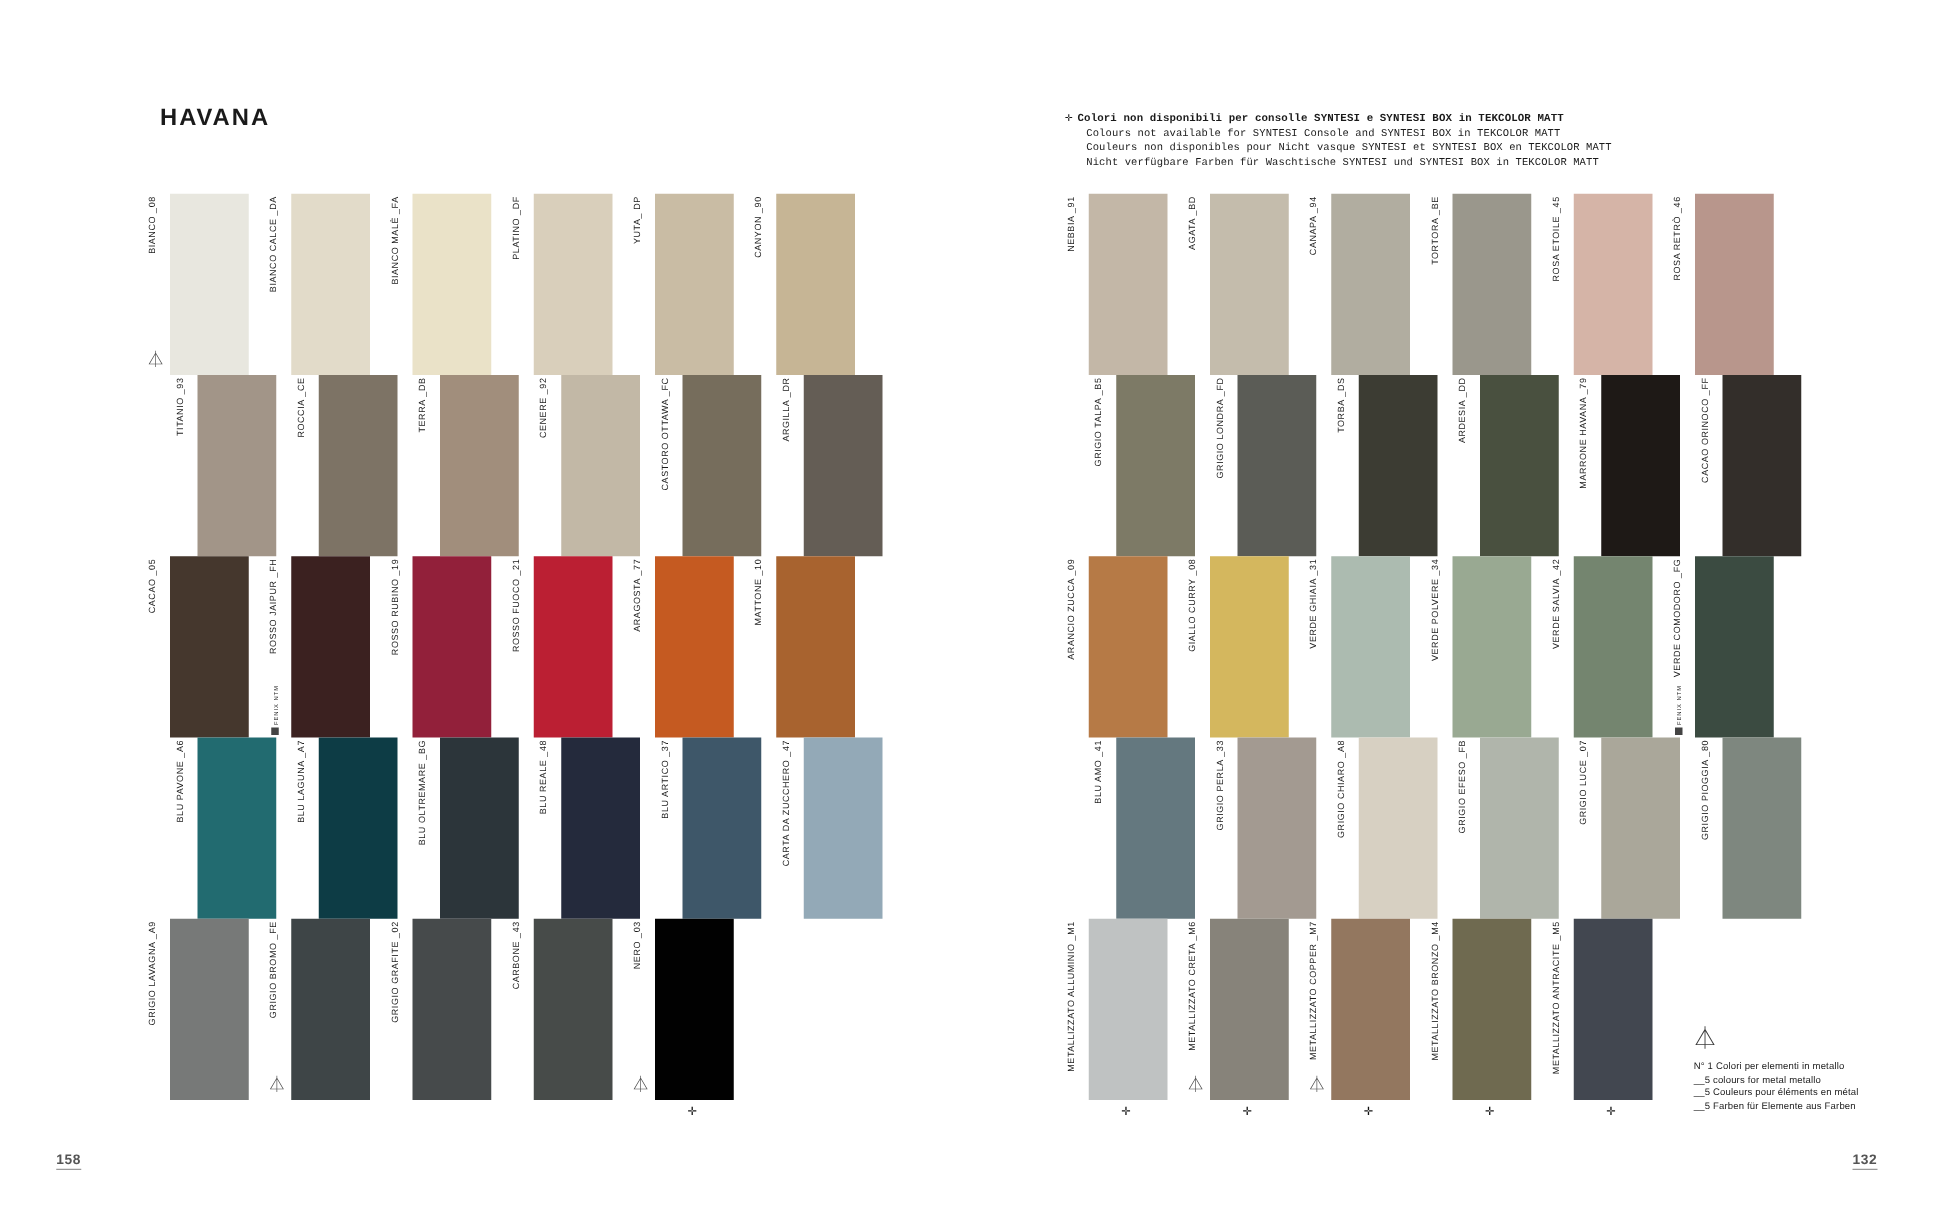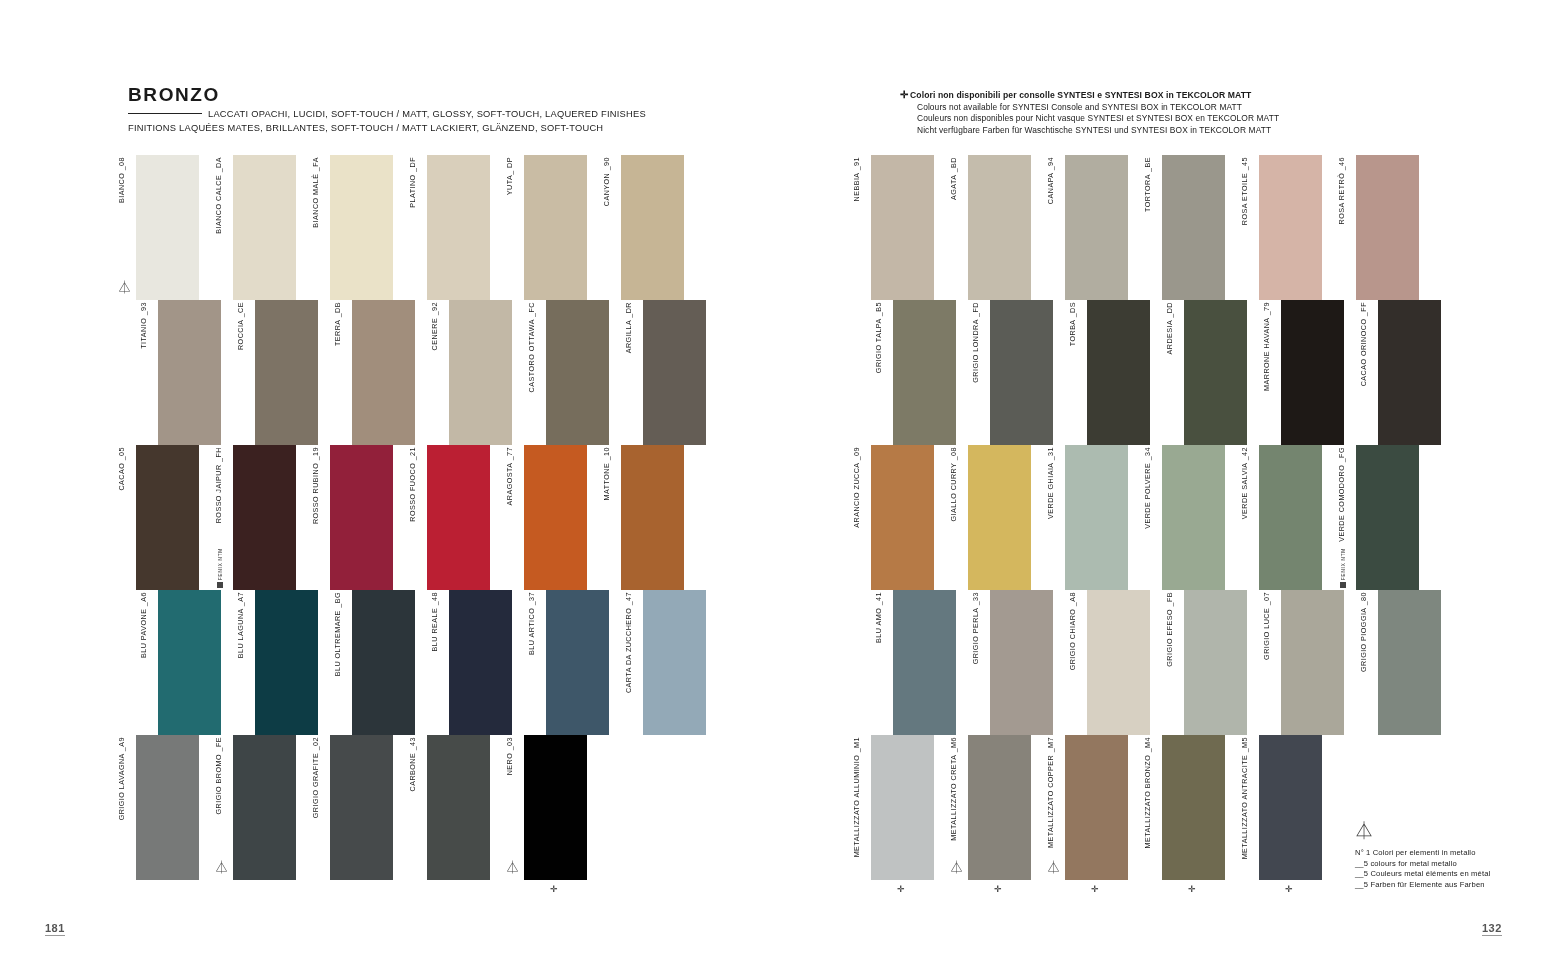--- a/index.html
+++ b/index.html
@@ -32,25 +32,26 @@
   .rule{
     display:inline-block;
     width:74px;
     border-bottom:1px solid #222;
     vertical-align:3px;
     margin-right:6px;
   }
 
   .note{
     position:absolute;
-    left:900px; top:90px;
+    left:852px; top:90px;
     font-size:8.4px;
     line-height:11.6px;
     letter-spacing:0.1px;
     white-space:nowrap;
+    font-family:Liberation Mono, monospace;
   }
   .note .l1{font-weight:bold;font-size:8.6px;}
   .note .marker{
     display:inline-block;
     width:10px;
     font-size:10px;
     line-height:8px;
   }
   .note .sub{margin-left:17px;}
 
@@ -142,25 +143,21 @@
     padding-bottom:1px;
   }
   #pg-left{left:45px;top:922px;}
   #pg-right{left:1482px;top:922px;}
 </style>
 </head>
 <body>
 
 <div class="page">
 
-  <div class="title">BRONZO</div>
-  <div class="subtitle-wrap">
-    <span class="rule"></span><span>LACCATI OPACHI, LUCIDI, SOFT-TOUCH / MATT, GLOSSY, SOFT-TOUCH, LAQUERED FINISHES</span><br>
-    <span>FINITIONS LAQUÉES MATES, BRILLANTES, SOFT-TOUCH  /  MATT LACKIERT, GLÄNZEND, SOFT-TOUCH</span>
-  </div>
+  <div class="title">HAVANA</div>
 
   <div class="note">
     <div class="l1"><span class="marker">✛</span><span>Colori non disponibili per consolle SYNTESI e SYNTESI BOX in TEKCOLOR MATT</span></div>
     <div class="sub">Colours not available for SYNTESI Console and SYNTESI BOX in TEKCOLOR MATT</div>
     <div class="sub">Couleurs non disponibles pour Nicht vasque SYNTESI et SYNTESI BOX en TEKCOLOR MATT</div>
     <div class="sub">Nicht verfügbare Farben für Waschtische SYNTESI und SYNTESI BOX in TEKCOLOR MATT</div>
   </div>
 
   <div class="grid" id="grid-left" style="left: 0px; top: 0px;">
       <div class="row" style="left: 110px; top: 155px; width: 582px;">
@@ -435,20 +432,20 @@
           <div class="chip" style="background: rgb(66, 71, 80);"></div>
           <div class="plus" style="left: 52px; top: 150px;">✛</div>
         </div>
       </div>
     </div>
 
   <div class="legend">
     <span class="big">⏃</span>
     <div>N° 1 Colori per elementi in metallo</div>
     <div>__5 colours for metal metallo</div>
-    <div>__5 Couleurs metal éléments en métal</div>
+    <div>__5 Couleurs pour éléments en métal</div>
     <div>__5 Farben für Elemente aus Farben</div>
   </div>
 
-  <div class="pagenum" id="pg-left">181</div>
+  <div class="pagenum" id="pg-left">158</div>
   <div class="pagenum" id="pg-right">132</div>
 
 </div>
 
 </body></html>

